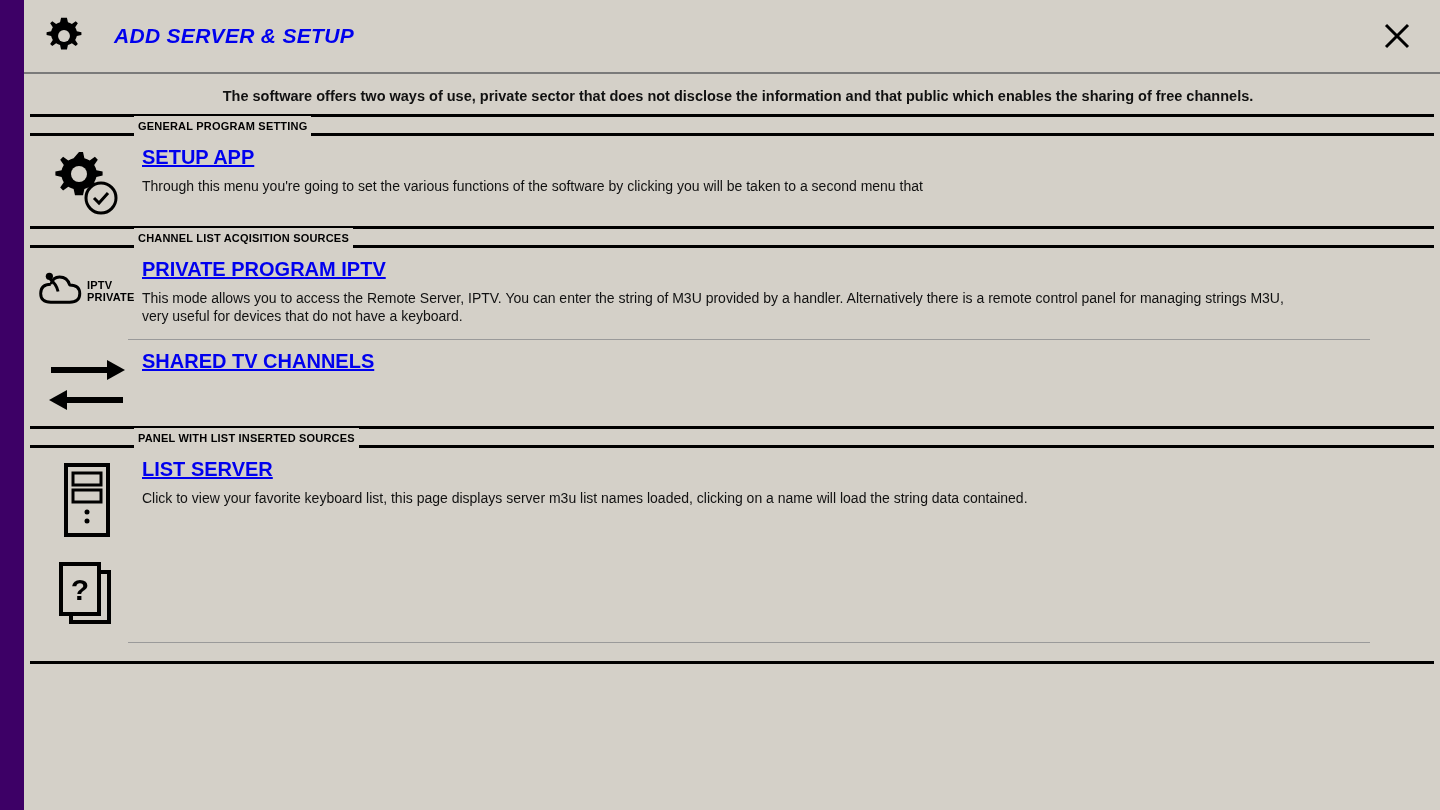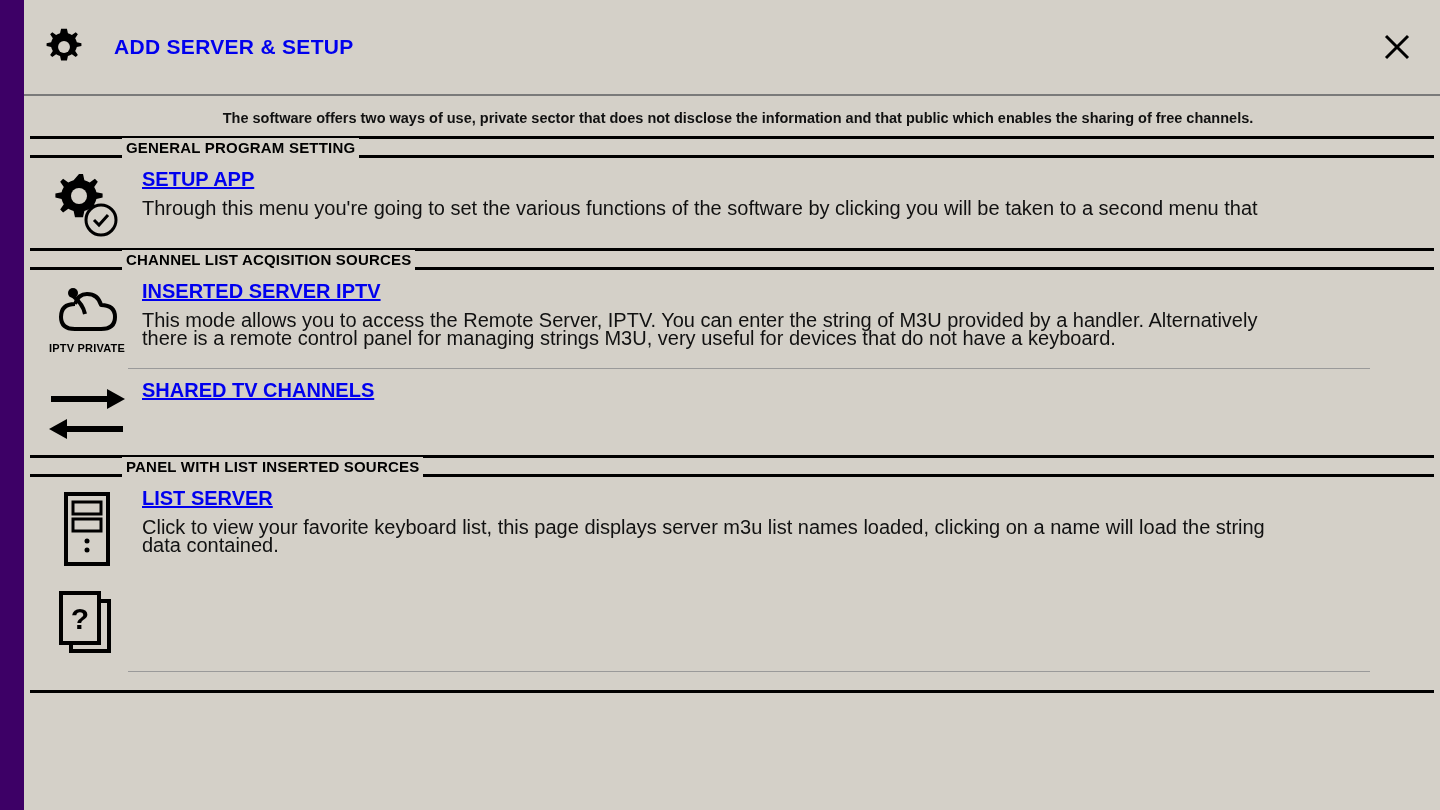--- a/index.html
+++ b/index.html
@@ -22,26 +22,27 @@
   .window {
     position: absolute;
     left: 24px;
     top: 0;
     width: 1416px;
     height: 810px;
     background: #d4d0c8;
   }
   .titlebar {
     position: relative;
-    height: 96px;
+    height: 74px;
     background: #d4d0c8;
     border-bottom: 2px solid #7a7a7a;
     display: flex;
     align-items: center;
     padding-left: 8px;
+    font-style: italic;
   }
   .gear-wrap {
     width: 52px;
     height: 52px;
     display: flex;
     align-items: center;
     justify-content: center;
     margin-left: 6px;
   }
   .title-text {
@@ -73,42 +74,42 @@
   .section-head {
     position: relative;
     margin: 0 6px 0 6px;
     height: 22px;
     border-top: 3px solid #000;
     border-bottom: 3px solid #000;
     background: #d4d0c8;
   }
   .section-head span {
     position: absolute;
-    left: 92px;
+    left: 104px;
     top: -1px;
-    font-size: 15px;
+    font-size: 11px;
     font-weight: bold;
     color: #000;
     background: #d4d0c8;
     padding: 0 4px;
     line-height: 20px;
     letter-spacing: 0.2px;
   }
   .entry {
     display: flex;
     align-items: flex-start;
     padding: 10px 8px 4px 8px;
   }
   .entry .icon {
     width: 110px;
     min-width: 110px;
     display: flex;
-    flex-direction: column;
-    align-items: center;
-    justify-content: space-between;
+    flex-direction: row;
+    align-items: center;
+    justify-content: center;
     padding-top: 4px;
   }
   .entry .icon .iptv-label {
     font-size: 11px;
     font-weight: bold;
     color: #000;
     margin-top: 2px;
     letter-spacing: 0.2px;
   }
   .entry .body {
@@ -118,21 +119,21 @@
   .entry-link {
     display: inline-block;
     font-size: 20px;
     font-weight: bold;
     color: #0000ee;
     text-decoration: underline;
     cursor: pointer;
     margin-bottom: 8px;
   }
   .entry-desc {
-    font-size: 20px;
+    font-size: 14px;
     color: #111;
     line-height: 18px;
     max-width: 1165px;
   }
   .hr-light {
     height: 1px;
     background: #9a9a9a;
     margin: 10px 70px 0 104px;
   }
   .bottom-rule {
@@ -191,21 +192,21 @@
     <div class="entry">
       <div class="icon">
         <svg width="76" height="56" viewBox="0 0 76 56" aria-hidden="true">
           <path d="M26 20 q-14 0 -14 13 q0 12 14 12 l26 0 q14 0 14 -12 q0 -12 -14 -12 q-3 -11 -14 -11 q-9 0 -12 10" fill="none" stroke="#000" stroke-width="4" stroke-linejoin="round"></path>
           <circle cx="24" cy="9" r="5" fill="#000"></circle>
           <path d="M24 12 q10 8 12 18" stroke="#000" stroke-width="4" fill="none"></path>
         </svg>
         <div class="iptv-label">IPTV PRIVATE</div>
       </div>
       <div class="body">
-        <div class="entry-link">INSERTED SERVER IPTV</div>
+        <div class="entry-link">PRIVATE PROGRAM IPTV</div>
         <div class="entry-desc">This mode allows you to access the Remote Server, IPTV. You can enter the string of M3U provided by a handler. Alternatively there is a remote control panel for managing strings M3U, very useful for devices that do not have a keyboard.</div>
       </div>
     </div>
     <div class="hr-light"></div>
 
     <div class="entry">
       <div class="icon">
         <svg width="84" height="62" viewBox="0 0 84 62" aria-hidden="true">
           <line x1="6" y1="16" x2="64" y2="16" stroke="#000" stroke-width="6"></line>
           <polygon points="62,6 80,16 62,26" fill="#000"></polygon>

